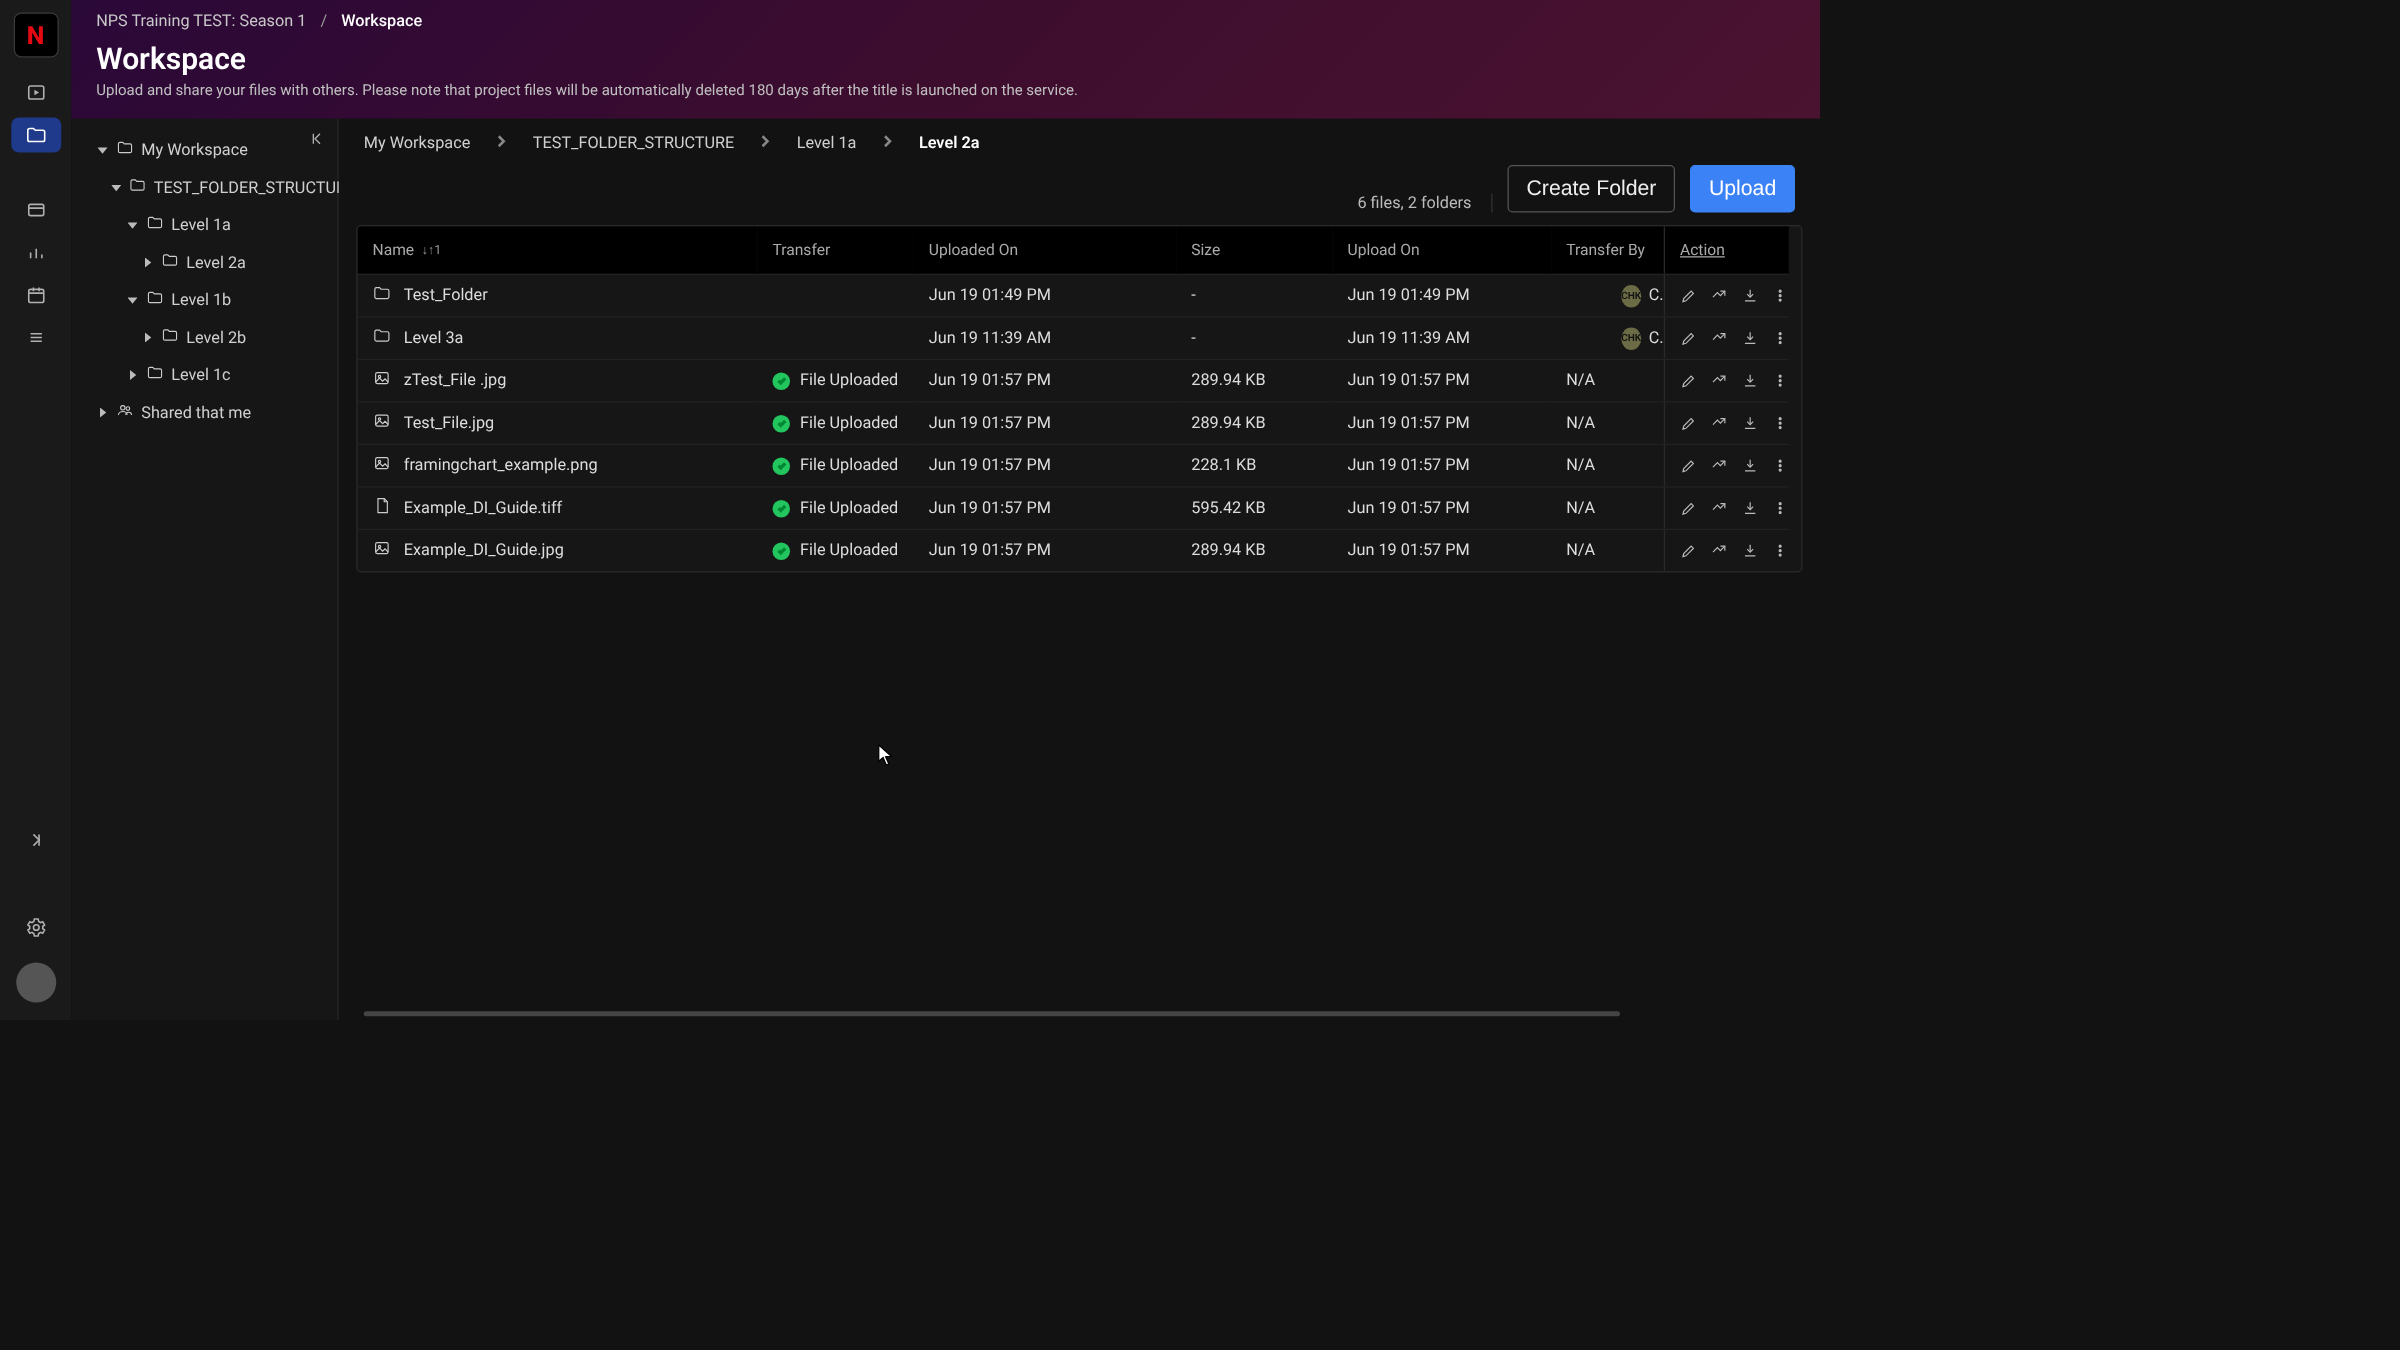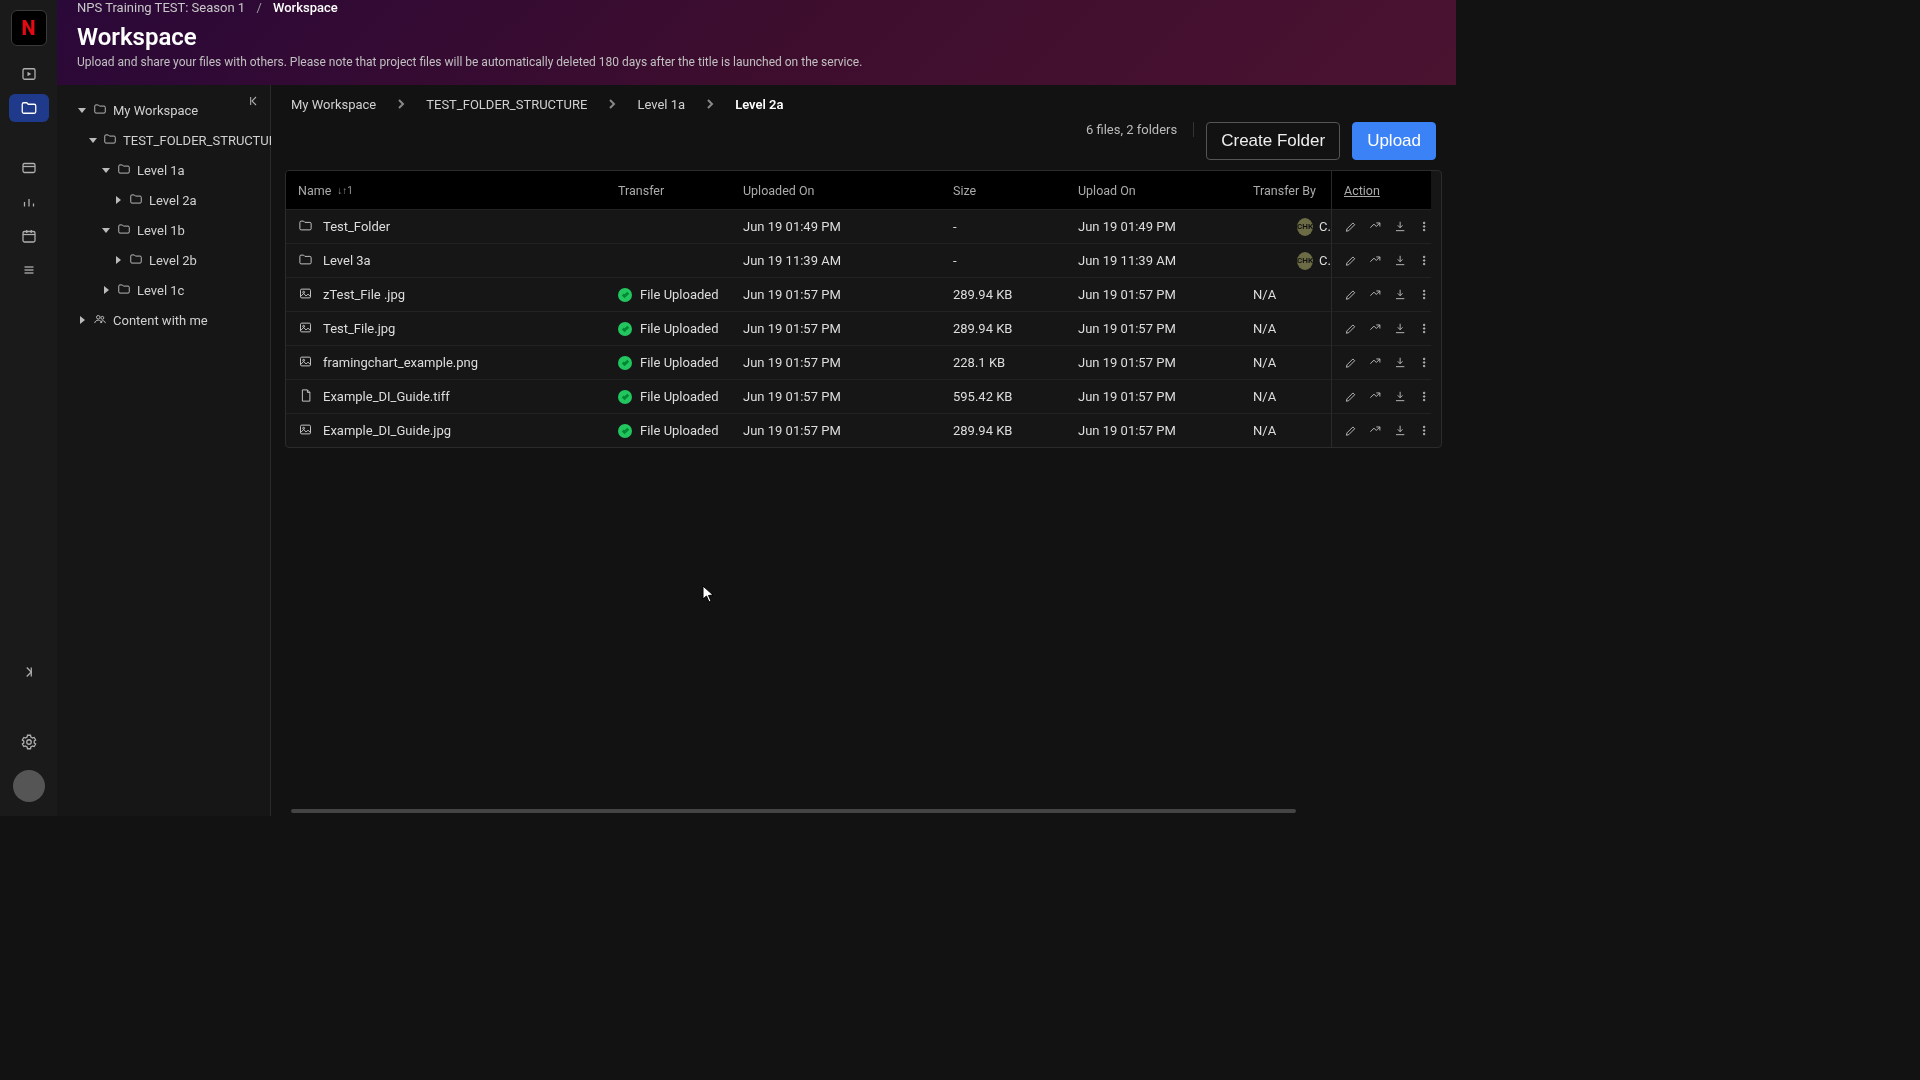--- a/index.html
+++ b/index.html
@@ -58,21 +58,21 @@
 
   
   .main {
     flex: 1;
     display: flex;
     flex-direction: column;
     min-width: 0;
   }
   .header {
     background: linear-gradient(135deg, #2a0838 0%, #3d0d2e 50%, #4a1330 100%);
-    padding: 0 20px 16px 20px;
+    padding: 10px 20px 16px 20px;
   }
   .header-crumbs {
     font-size: 13px;
     color: #c8c8c8;
     margin-bottom: 8px;
   }
   .header-crumbs .slash { margin: 0 8px; color: #999; }
   .header-crumbs .last { color: #fff; font-weight: 500; }
   .header-title {
     font-size: 24px;
@@ -147,21 +147,21 @@
     padding: 12px 20px 10px 20px;
     font-size: 13px;
     color: #d0d0d0;
   }
   .table-crumbs .sep svg { width: 10px; height: 10px; stroke: #888; fill: none; stroke-width: 2; }
   .table-crumbs .current { color: #fff; font-weight: 600; }
   .table-crumbs span { cursor: pointer; }
 
   .toolbar {
     display: flex;
-    align-items: flex-start;
+    align-items: flex-end;
     justify-content: flex-end;
     gap: 12px;
     padding: 0 20px 10px 20px;
     font-size: 13px;
   }
   .toolbar .counts { color: #bbb; border-right: 1px solid #333; padding-right: 16px; }
   .btn {
     padding: 8px 14px;
     border-radius: 4px;
     border: 1px solid #555;
@@ -416,21 +416,21 @@
                 <svg viewBox="0 0 8 8">
                   <polygon points="2,0 7,4 2,8"></polygon>
                 </svg>
               </span>
             <span class="node-icon"><svg viewBox="0 0 24 24">
                   <circle cx="9" cy="9" r="3"></circle>
                   <circle cx="16" cy="10" r="2.5"></circle>
                   <path d="M3 19c0-3 3-5 6-5s6 2 6 5"></path>
                   <path d="M13 19c0-2.5 2-4 4-4s4 1.5 4 4"></path>
                 </svg></span>
-            <span>Content with me</span>
+            <span>Shared that me</span>
           </li>
         </ul>
       </div>
 
       <div class="table-panel">
         <div class="table-crumbs">
           <span>My Workspace</span>
           <span class="sep"><svg viewBox="0 0 10 10">
                 <path d="M3 1l4 4-4 4"></path>
               </svg></span>

